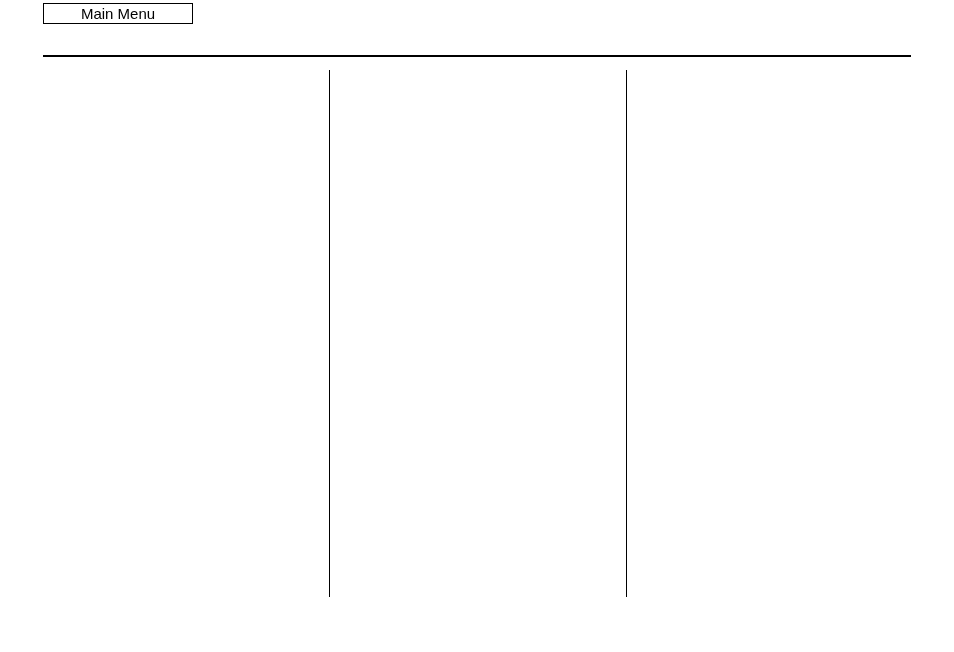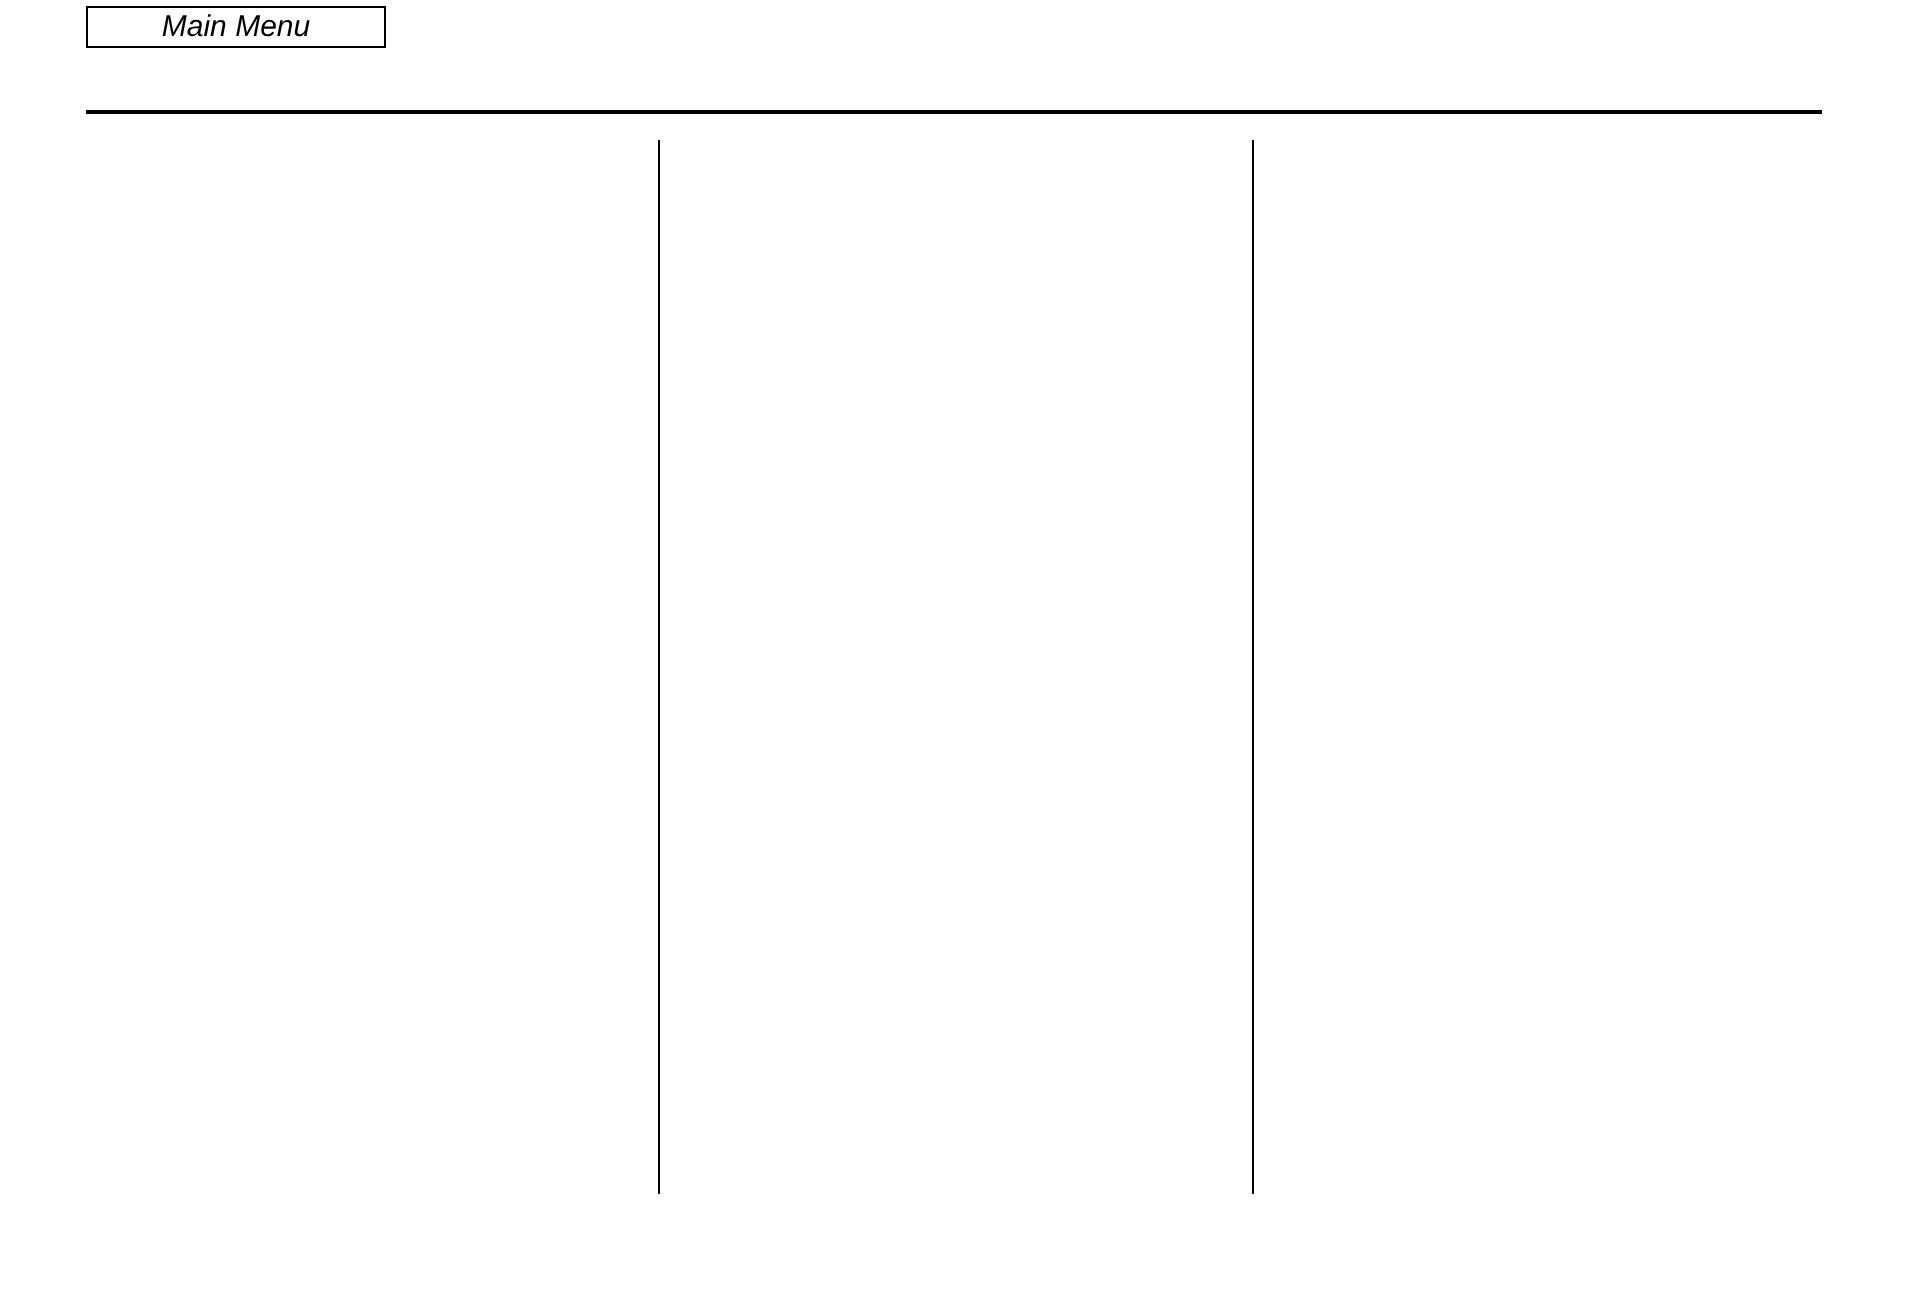--- a/index.html
+++ b/index.html
@@ -1,19 +1,18 @@
 <!DOCTYPE html>
 <html><head>
   <meta charset="utf-8">
   <style>
     * {
       margin: 0;
       padding: 0;
       box-sizing: border-box;
-      font-style: italic;
     }
     body {
       font-family: Arial, Helvetica, sans-serif;
       background: #ffffff;
       width: 954px;
       height: 652px;
       position: relative;
     }
     .main-menu-button {
       position: absolute;

